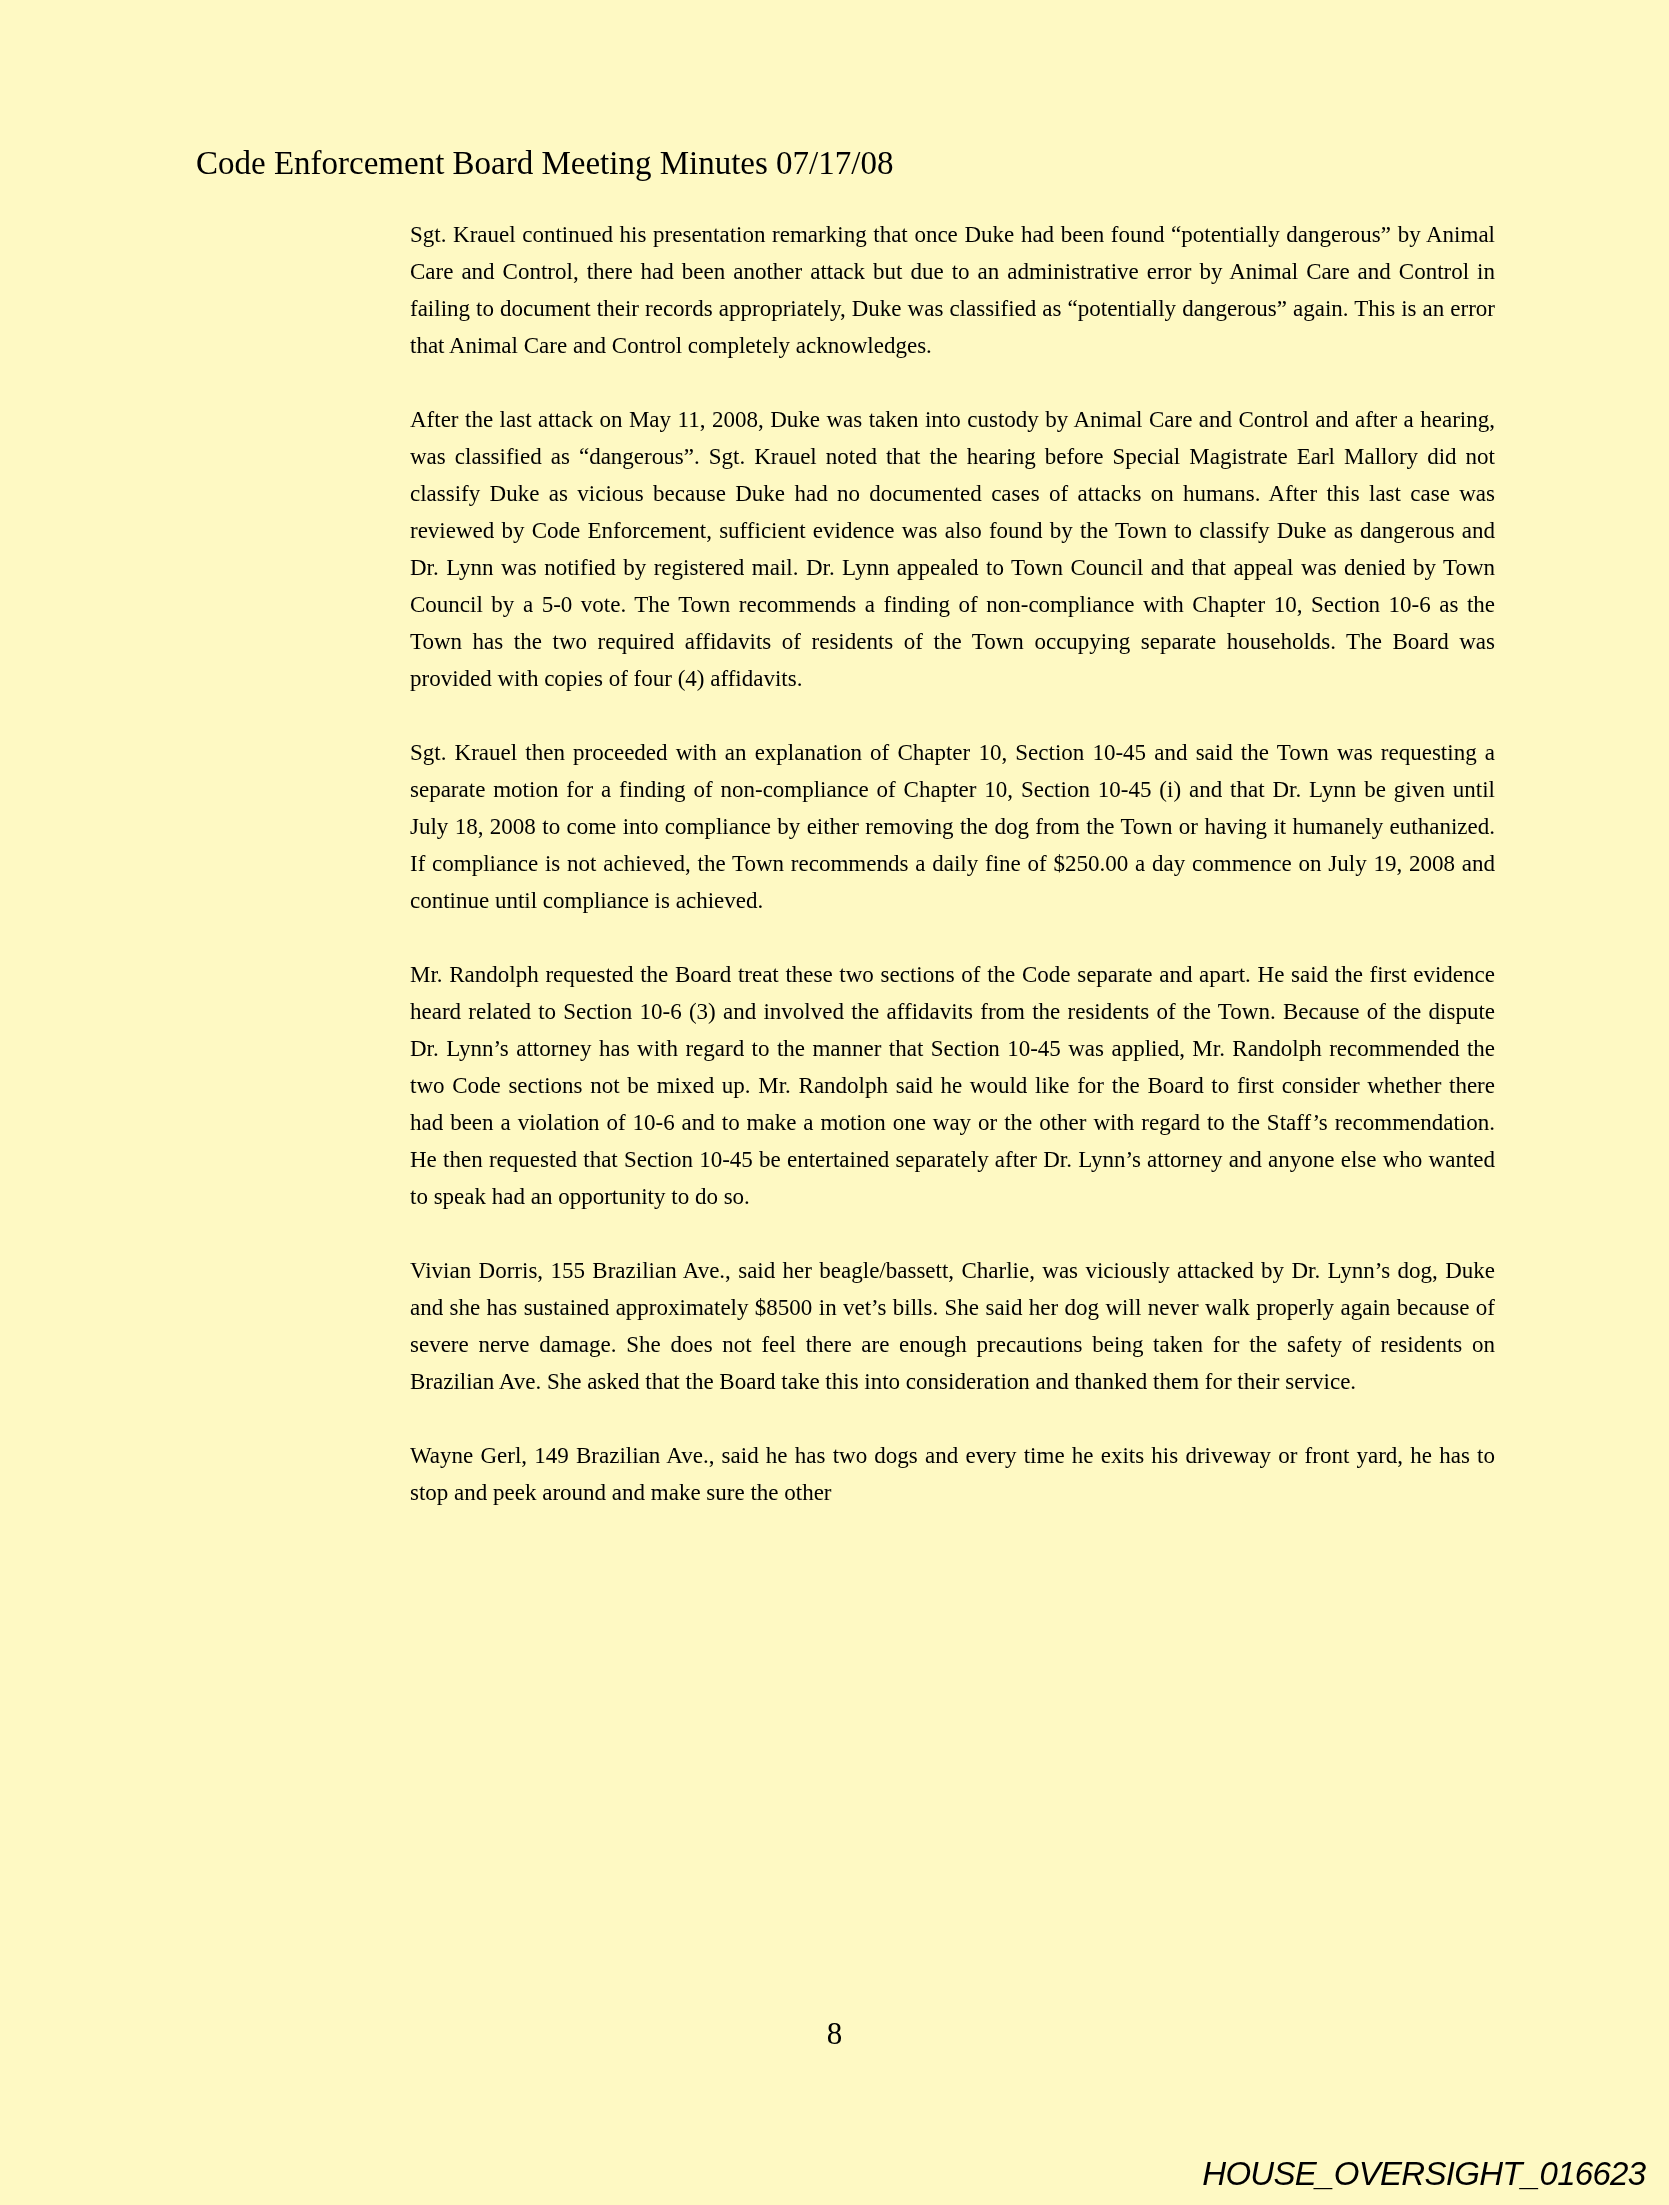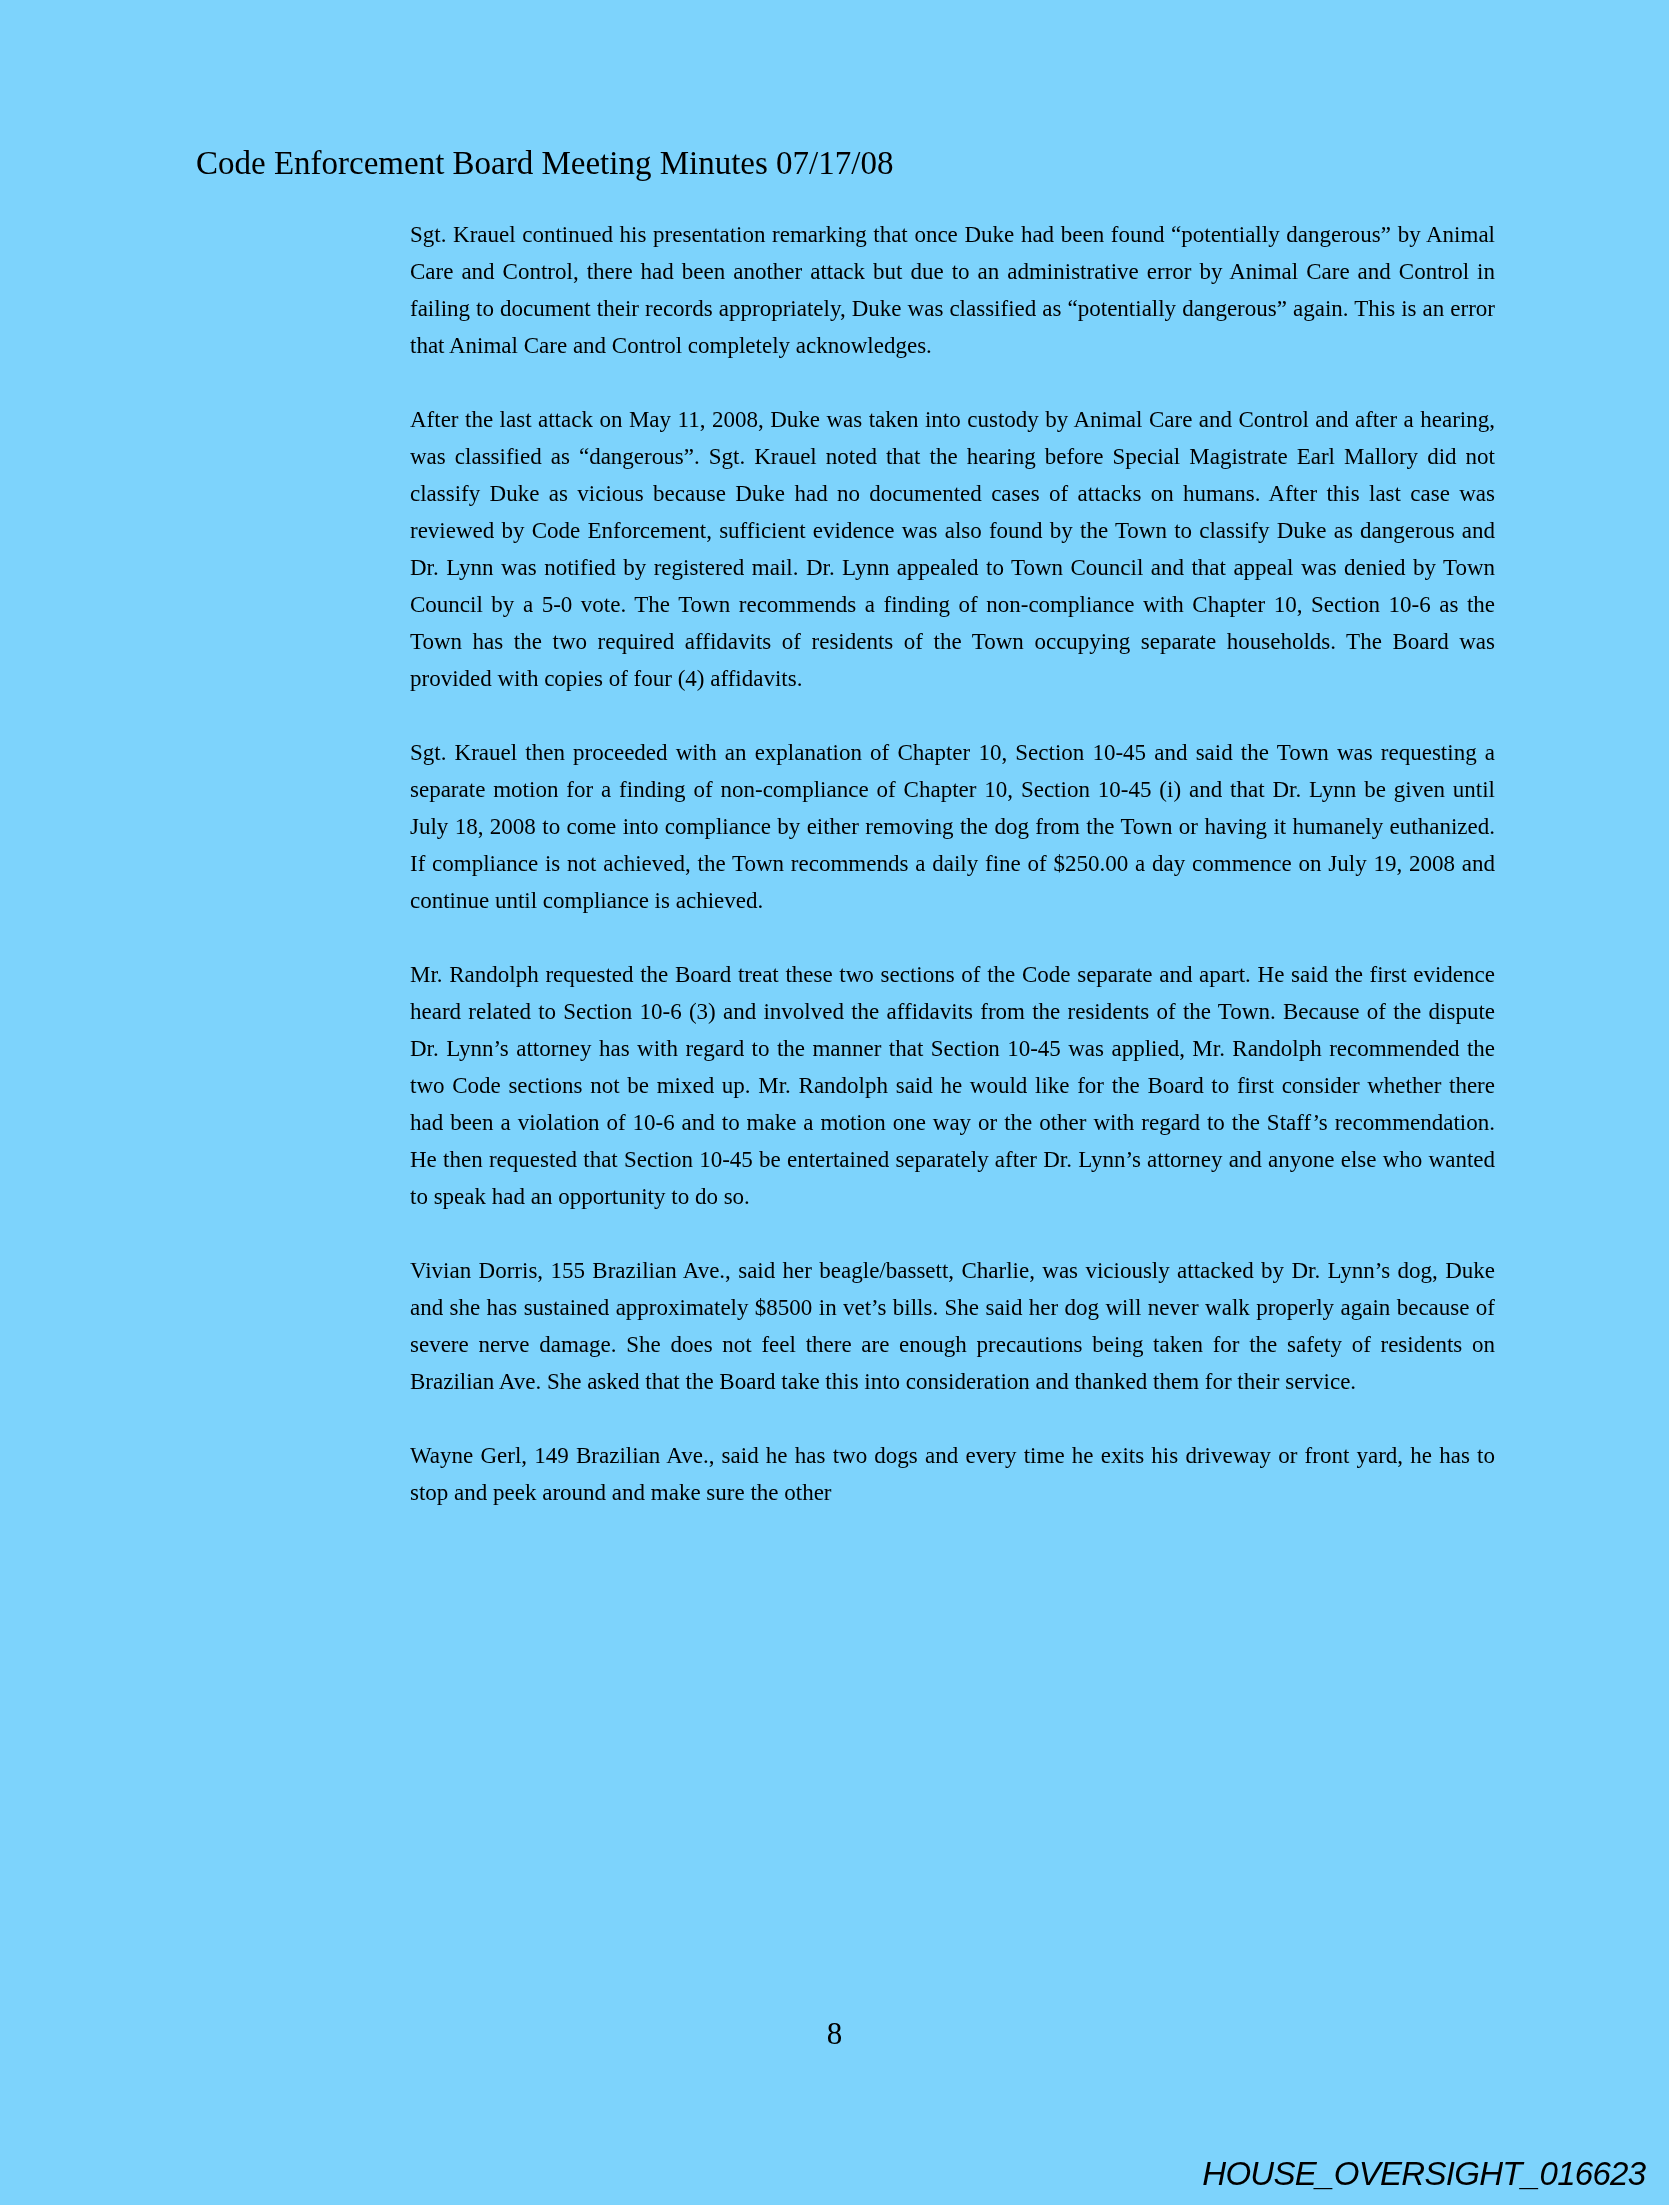--- a/index.html
+++ b/index.html
@@ -4,21 +4,21 @@
 <style>
   html, body {
     margin: 0;
     padding: 0;
     background: #ffffff;
   }
   .page {
     position: relative;
     width: 1669px;
     height: 2205px;
-    background: #7dd3fc;
+    background: #fef9c3;
     color: #000000;
     font-family: "Liberation Serif", "DejaVu Serif", serif;
     overflow: hidden;
   }
   .doc-header {
     position: absolute;
     left: 196px;
     top: 145px;
     font-size: 33px;
     line-height: 37px;

